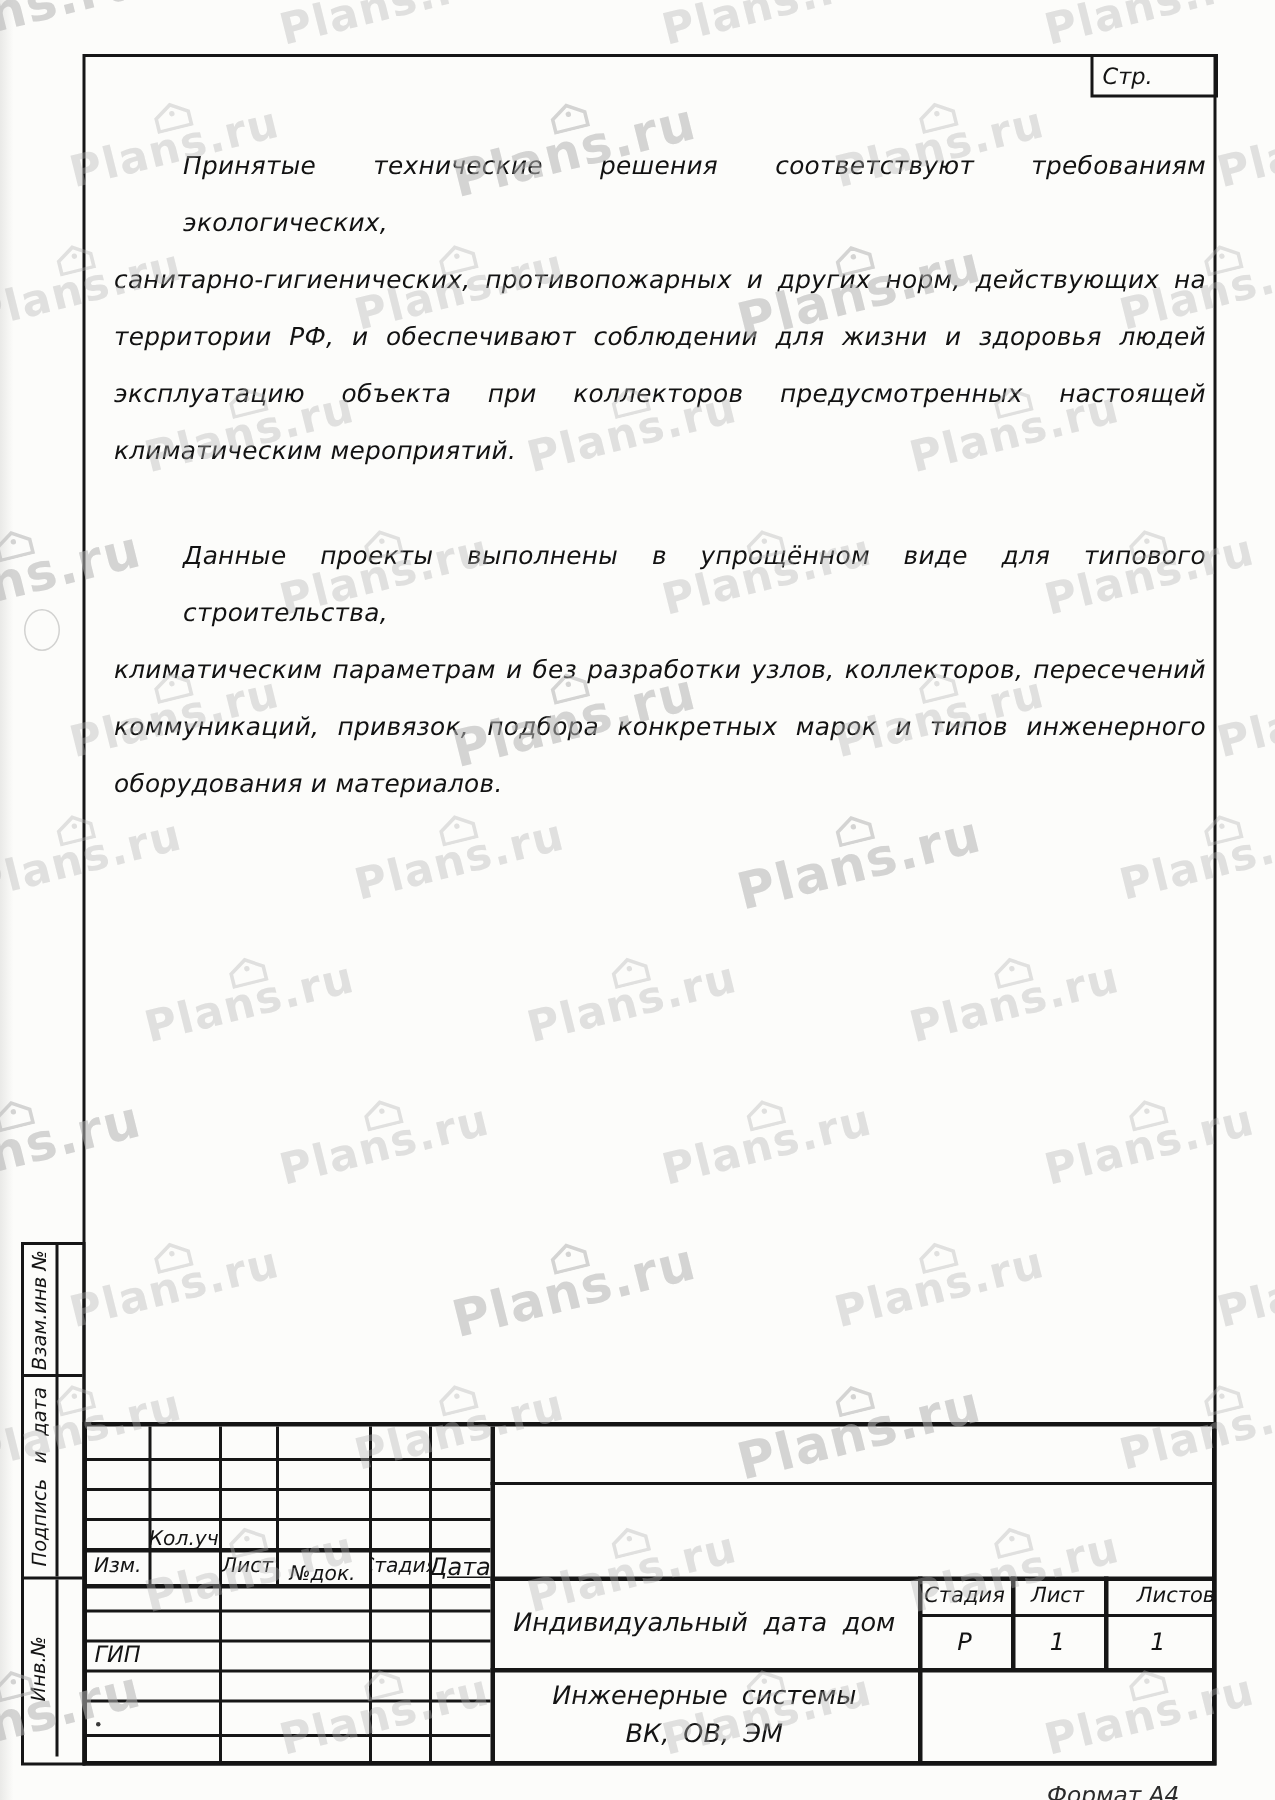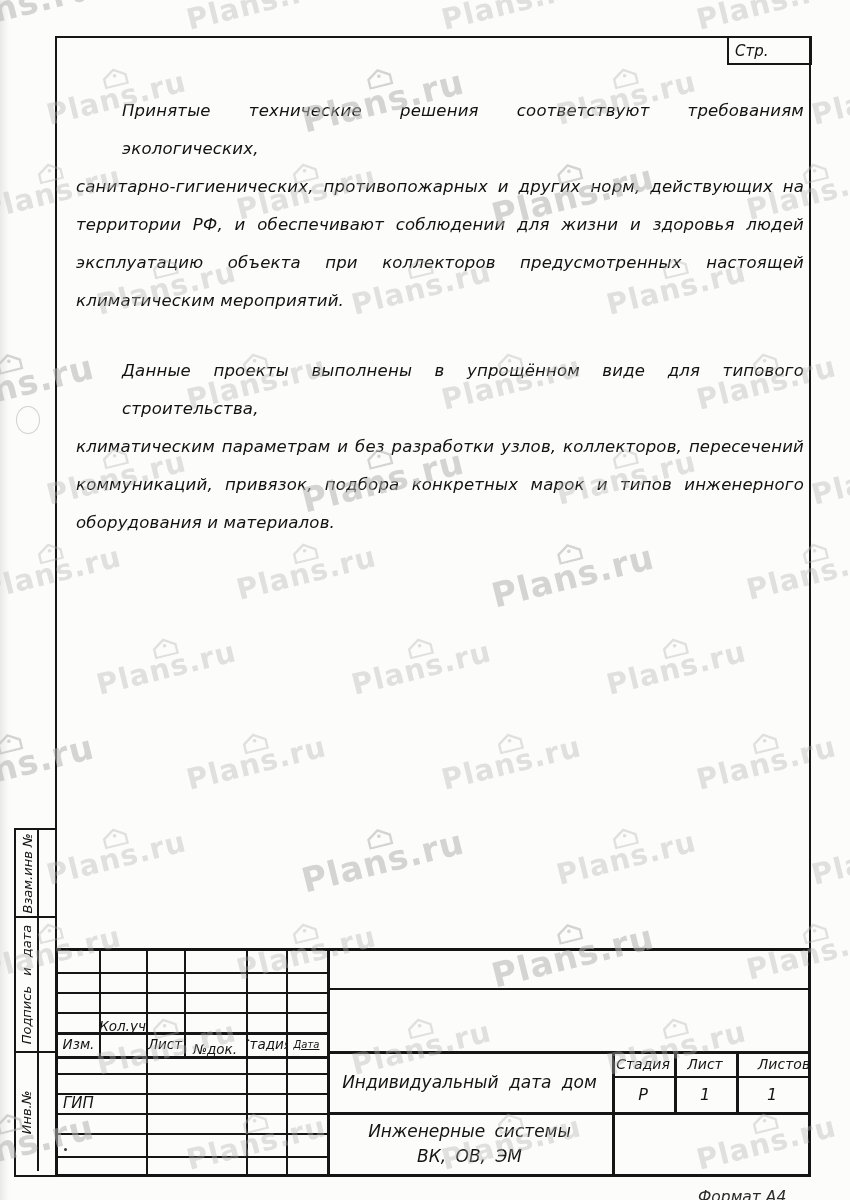--- a/index.html
+++ b/index.html
@@ -312,21 +312,21 @@
     <div class="hl" style="top:37px;left:269px;width:481px;"></div>
     <div class="hl tk" style="top:100px;left:269px;width:481px;"></div>
     <div class="hl tk" style="top:161px;left:269px;width:481px;"></div>
     <div class="hl" style="top:125px;left:554px;width:196px;"></div>
 
     <div class="tb-cell" style="left:0;top:82px;width:41px;height:22px;font-size:13.5px;">Изм.</div>
     <div class="tb-cell" style="left:41px;top:64px;width:47px;height:22px;font-size:13.5px;">Кол.уч</div>
     <div class="tb-cell" style="left:88px;top:82px;width:38px;height:22px;font-size:13.5px;">Лист</div>
     <div class="tb-cell" style="left:126px;top:82px;width:62px;height:32px;font-size:13.5px;">№док.</div>
     <div class="tb-cell" style="left:188px;top:82px;width:40px;height:22px;font-size:13.5px;">Стадия</div>
-    <div class="tb-cell" style="left:228px;top:82px;width:41px;height:22px;font-size:10px;text-decoration:underline;">Дата</div>
+    <div class="tb-cell" style="left:228px;top:82px;width:41px;height:22px;font-size:16px;text-decoration:underline;">Дата</div>
 
     <div class="tb-cell left" style="left:5px;top:143px;width:80px;height:18px;font-size:15px;">ГИП</div>
 
     <div class="tb-cell" style="left:269px;top:100px;width:285px;height:61px;font-size:17px;word-spacing:5px;">Индивидуальный дата дом</div>
 
     <div class="tb-cell" style="left:554px;top:101px;width:62px;height:23px;font-size:14px;">Стадия</div>
     <div class="tb-cell" style="left:616px;top:101px;width:62px;height:23px;font-size:14px;">Лист</div>
     <div class="tb-cell" style="left:678px;top:101px;width:96px;height:23px;font-size:14px;">Листов</div>
     <div class="tb-cell" style="left:554px;top:125px;width:62px;height:36px;font-size:16px;">Р</div>
     <div class="tb-cell" style="left:616px;top:125px;width:62px;height:36px;font-size:16px;">1</div>

